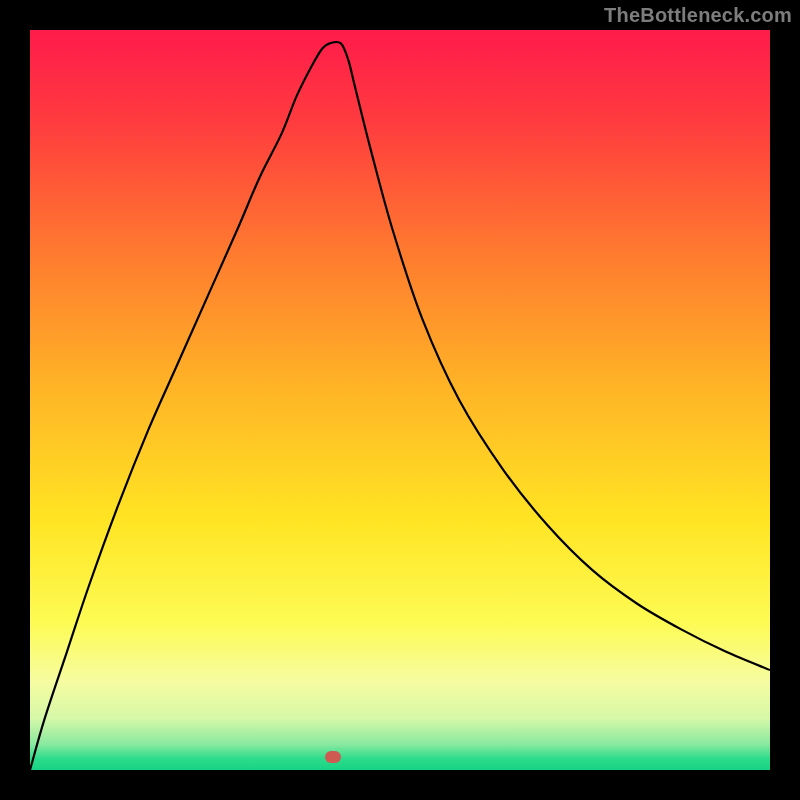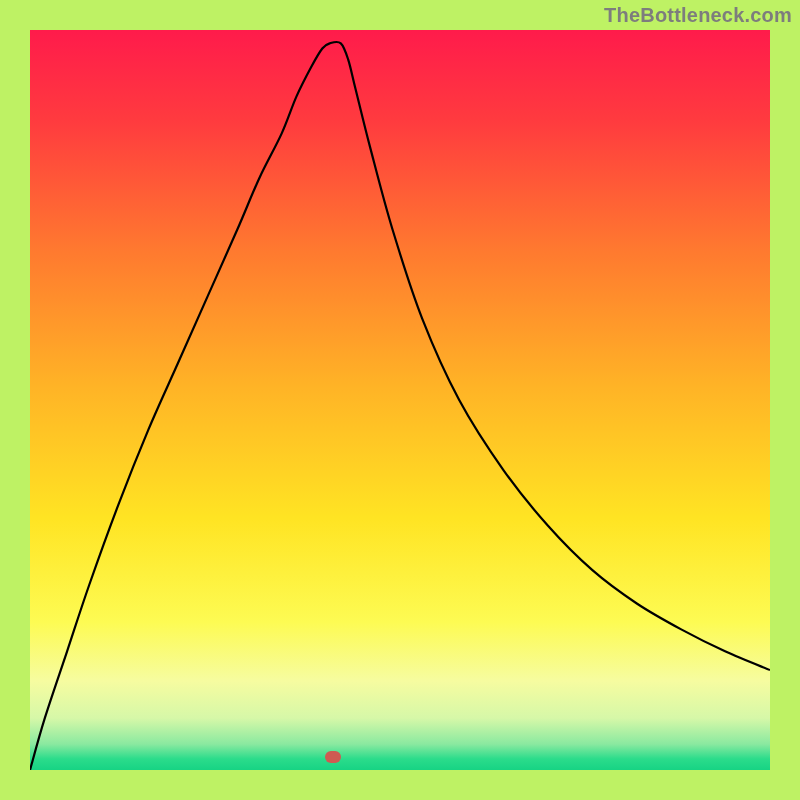--- a/index.html
+++ b/index.html
@@ -8,21 +8,21 @@
     width: 800px;
     height: 800px;
     overflow: hidden;
     background: #ffffff;
     font-family: Arial, Helvetica, sans-serif;
   }
   .stage {
     position: relative;
     width: 800px;
     height: 800px;
-    background: #bef264;
+    background: #000000;
   }
   .plot {
     position: absolute;
     left: 30px;
     top: 30px;
     width: 740px;
     height: 740px;
     overflow: hidden;
   }
   .gradient {

